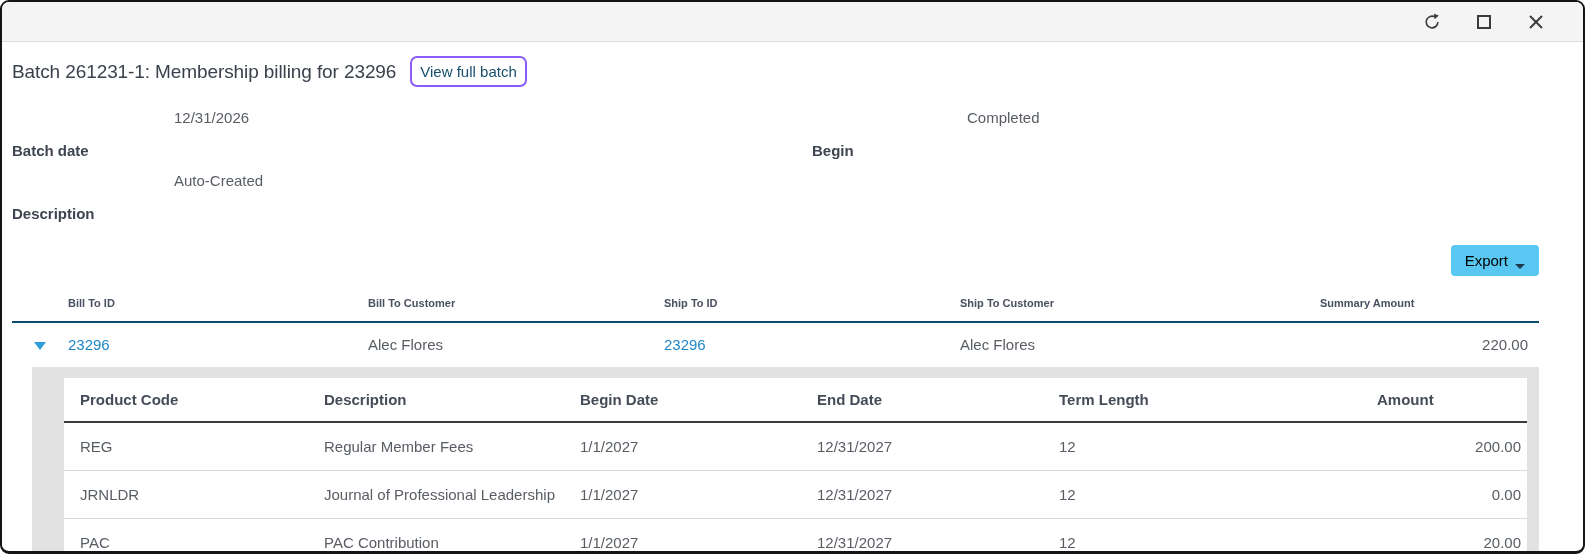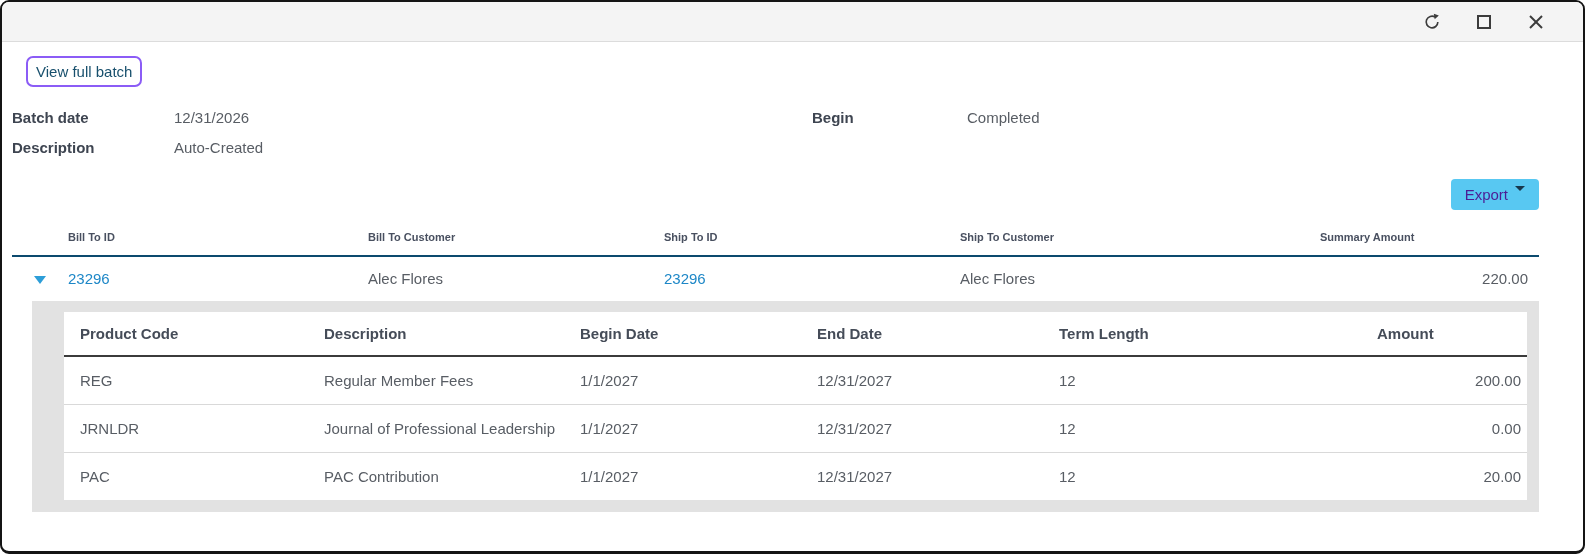--- a/index.html
+++ b/index.html
@@ -61,40 +61,40 @@
     white-space: nowrap;
   }
 
   
   .details {
     display: flex;
     padding: 12px 10px 0 10px;
   }
   .details-left { width: 800px; }
   .detail-row { display: flex; margin-bottom: 13px; }
-  .detail-label { width: 162px; font-weight: 700; color: #3e4551; }
+  .detail-label { width: 162px; font-weight: 700; color: #3e4551; margin-top: 33px; }
   .detail-value { color: #585d64; }
   .details-right { flex: 1; }
   .details-right .detail-label { width: 155px; }
 
   
   .toolbar {
     display: flex; justify-content: flex-end;
     padding: 10px 44px 12px 0;
   }
   .export-btn {
     background: #58c8f2;
-    color: #4c1d95;
+    color: #000000;
     border: none;
     border-radius: 4px;
     font-size: 15px;
     font-family: "Liberation Sans", sans-serif;
     padding: 7px 14px;
     cursor: pointer;
-    display: inline-flex; align-items: flex-start; gap: 7px;
+    display: inline-flex; align-items: flex-end; gap: 7px;
   }
   .export-caret {
     width: 0; height: 0;
     border-left: 5px solid transparent;
     border-right: 5px solid transparent;
     border-top: 5px solid #17384d;
     display: inline-block;
   }
 
   
@@ -174,20 +174,21 @@
       <svg width="16" height="16" viewBox="0 0 16 16">
         <line x1="2" y1="2" x2="14" y2="14" stroke="#3c3c3c" stroke-width="2"></line>
         <line x1="14" y1="2" x2="2" y2="14" stroke="#3c3c3c" stroke-width="2"></line>
       </svg>
     </span>
   </div>
 
   <div class="content">
 
     <div class="page-header">
+      <h1 class="page-title">Batch 261231-1: Membership billing for 23296</h1>
       <span class="annotation-box">
         <button class="view-full-batch">View full batch</button>
       </span>
     </div>
 
     <div class="details">
       <div class="details-left">
         <div class="detail-row">
           <span class="detail-label">Batch date</span>
           <span class="detail-value">12/31/2026</span>

